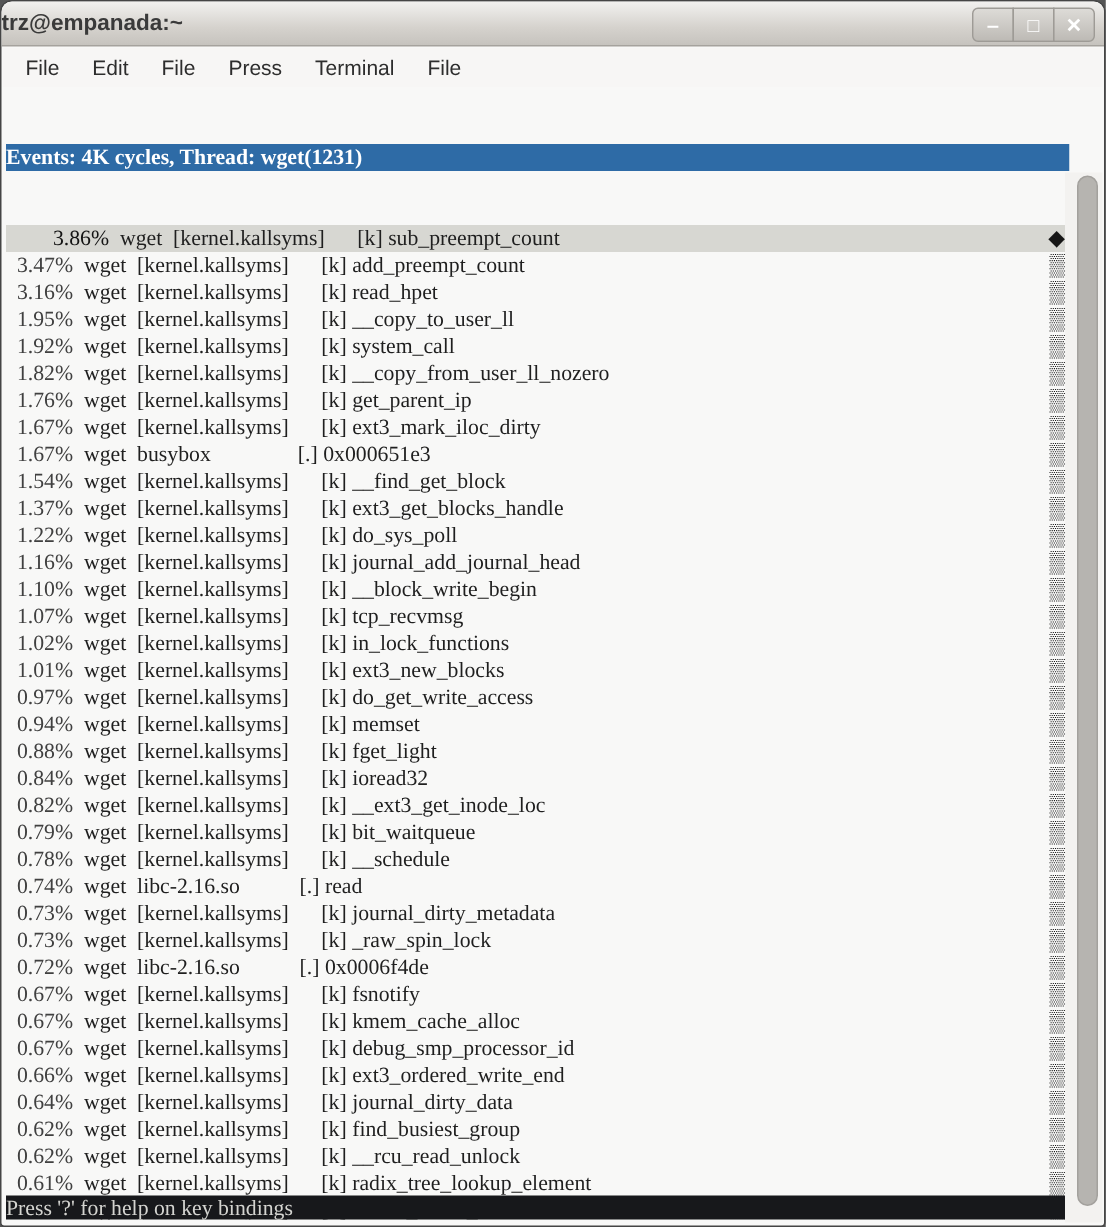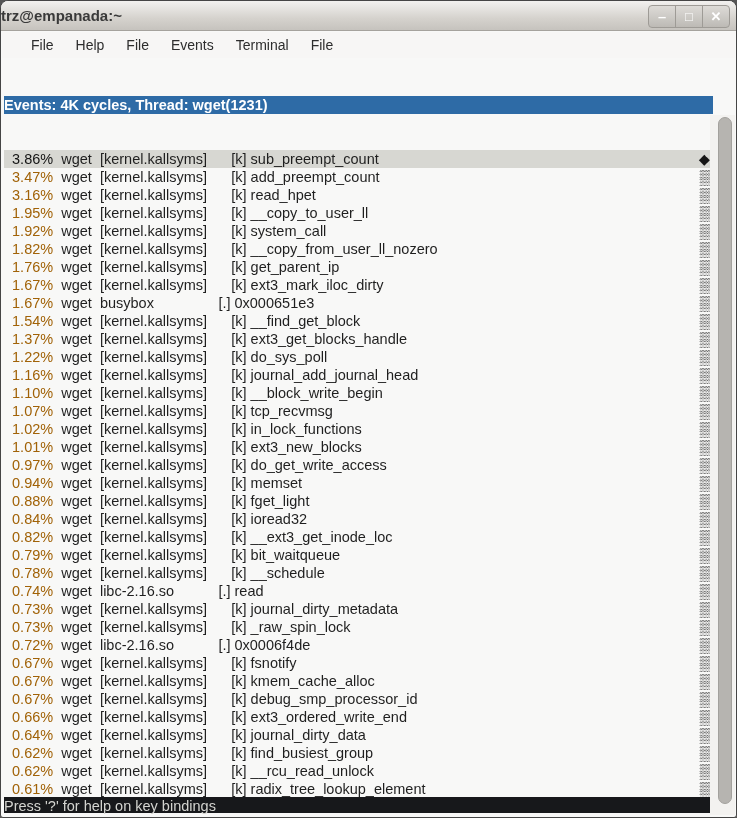--- a/index.html
+++ b/index.html
@@ -29,45 +29,45 @@
     color:#ffffff; font-size:13px; font-weight:bold;
     display:flex; align-items:center; justify-content:center;
     margin-left:-1px;
   }
   .win-btn:first-child { border-radius:4px 0 0 4px; }
   .win-btn:last-child  { border-radius:0 4px 4px 0; }
 
   
   .menubar {
     position:absolute; left:1px; right:1px; top:31px; height:26px;
-    background:#f7f6f5; display:flex; align-items:center; padding-left:18px;
+    background:#f7f6f5; display:flex; align-items:center; padding-left:4px;
   }
   .menu-item {
     font-size:14px; color:#2d2d2d; padding:3px 11px; border-radius:3px;
   }
 
   
   .terminal {
     position:absolute; left:1px; right:1px; top:57px; bottom:1px;
     background:#f8f8f7;
-    font-family:Liberation Sans, sans-serif;
+    font-family:Liberation Serif, serif;
     font-size:14.5px; line-height:18px; color:#1f1f1f;
   }
   .term-content {
     position:absolute; left:2px; top:2px; width:709px; bottom:3px;
     white-space:pre; overflow:hidden;
   }
   .perf-header {
     height:18px; background:#2e6ba6; color:#ffffff; font-weight:bold;
     white-space:pre;
   }
   .perf-row { position:relative; height:18px; white-space:pre; }
   .perf-row.selected { background:#d7d7d2; }
-  .pct { color:#a16207; }
-  .perf-row.selected .pct { color:#141414; }
+  .pct { color:#404040; }
+  .perf-row.selected .pct { color:#141414;padding-left:24px; }
   .row-marker {
     position:absolute; right:3px; top:0; color:#161616;
   }
   .statusbar {
     position:absolute; left:2px; bottom:3px; width:709px; height:16px;
     background:#17181b; color:#d4d4d0; white-space:pre;
   }
 
   
   .scrollbar {
@@ -88,23 +88,23 @@
     <div class="title-text">trz@empanada:~</div>
     <div class="win-buttons">
       <div class="win-btn">‒</div>
       <div class="win-btn">□</div>
       <div class="win-btn">✕</div>
     </div>
   </div>
 
   <div class="menubar">
     <span class="menu-item">File</span>
-    <span class="menu-item">Help</span>
+    <span class="menu-item">Edit</span>
     <span class="menu-item">File</span>
-    <span class="menu-item">Events</span>
+    <span class="menu-item">Press</span>
     <span class="menu-item">Terminal</span>
     <span class="menu-item">File</span>
   </div>
 
   <div class="terminal">
     <div class="term-content">
       <div class="perf-header">Events: 4K cycles, Thread: wget(1231)</div>
       <div id="rows"><div class="perf-row selected"><span class="pct">  3.86%</span><span>  wget  [kernel.kallsyms]      [k] sub_preempt_count</span><span class="row-marker">◆</span></div><div class="perf-row"><span class="pct">  3.47%</span><span>  wget  [kernel.kallsyms]      [k] add_preempt_count</span><span class="row-marker">▒</span></div><div class="perf-row"><span class="pct">  3.16%</span><span>  wget  [kernel.kallsyms]      [k] read_hpet</span><span class="row-marker">▒</span></div><div class="perf-row"><span class="pct">  1.95%</span><span>  wget  [kernel.kallsyms]      [k] __copy_to_user_ll</span><span class="row-marker">▒</span></div><div class="perf-row"><span class="pct">  1.92%</span><span>  wget  [kernel.kallsyms]      [k] system_call</span><span class="row-marker">▒</span></div><div class="perf-row"><span class="pct">  1.82%</span><span>  wget  [kernel.kallsyms]      [k] __copy_from_user_ll_nozero</span><span class="row-marker">▒</span></div><div class="perf-row"><span class="pct">  1.76%</span><span>  wget  [kernel.kallsyms]      [k] get_parent_ip</span><span class="row-marker">▒</span></div><div class="perf-row"><span class="pct">  1.67%</span><span>  wget  [kernel.kallsyms]      [k] ext3_mark_iloc_dirty</span><span class="row-marker">▒</span></div><div class="perf-row"><span class="pct">  1.67%</span><span>  wget  busybox                [.] 0x000651e3</span><span class="row-marker">▒</span></div><div class="perf-row"><span class="pct">  1.54%</span><span>  wget  [kernel.kallsyms]      [k] __find_get_block</span><span class="row-marker">▒</span></div><div class="perf-row"><span class="pct">  1.37%</span><span>  wget  [kernel.kallsyms]      [k] ext3_get_blocks_handle</span><span class="row-marker">▒</span></div><div class="perf-row"><span class="pct">  1.22%</span><span>  wget  [kernel.kallsyms]      [k] do_sys_poll</span><span class="row-marker">▒</span></div><div class="perf-row"><span class="pct">  1.16%</span><span>  wget  [kernel.kallsyms]      [k] journal_add_journal_head</span><span class="row-marker">▒</span></div><div class="perf-row"><span class="pct">  1.10%</span><span>  wget  [kernel.kallsyms]      [k] __block_write_begin</span><span class="row-marker">▒</span></div><div class="perf-row"><span class="pct">  1.07%</span><span>  wget  [kernel.kallsyms]      [k] tcp_recvmsg</span><span class="row-marker">▒</span></div><div class="perf-row"><span class="pct">  1.02%</span><span>  wget  [kernel.kallsyms]      [k] in_lock_functions</span><span class="row-marker">▒</span></div><div class="perf-row"><span class="pct">  1.01%</span><span>  wget  [kernel.kallsyms]      [k] ext3_new_blocks</span><span class="row-marker">▒</span></div><div class="perf-row"><span class="pct">  0.97%</span><span>  wget  [kernel.kallsyms]      [k] do_get_write_access</span><span class="row-marker">▒</span></div><div class="perf-row"><span class="pct">  0.94%</span><span>  wget  [kernel.kallsyms]      [k] memset</span><span class="row-marker">▒</span></div><div class="perf-row"><span class="pct">  0.88%</span><span>  wget  [kernel.kallsyms]      [k] fget_light</span><span class="row-marker">▒</span></div><div class="perf-row"><span class="pct">  0.84%</span><span>  wget  [kernel.kallsyms]      [k] ioread32</span><span class="row-marker">▒</span></div><div class="perf-row"><span class="pct">  0.82%</span><span>  wget  [kernel.kallsyms]      [k] __ext3_get_inode_loc</span><span class="row-marker">▒</span></div><div class="perf-row"><span class="pct">  0.79%</span><span>  wget  [kernel.kallsyms]      [k] bit_waitqueue</span><span class="row-marker">▒</span></div><div class="perf-row"><span class="pct">  0.78%</span><span>  wget  [kernel.kallsyms]      [k] __schedule</span><span class="row-marker">▒</span></div><div class="perf-row"><span class="pct">  0.74%</span><span>  wget  libc-2.16.so           [.] read</span><span class="row-marker">▒</span></div><div class="perf-row"><span class="pct">  0.73%</span><span>  wget  [kernel.kallsyms]      [k] journal_dirty_metadata</span><span class="row-marker">▒</span></div><div class="perf-row"><span class="pct">  0.73%</span><span>  wget  [kernel.kallsyms]      [k] _raw_spin_lock</span><span class="row-marker">▒</span></div><div class="perf-row"><span class="pct">  0.72%</span><span>  wget  libc-2.16.so           [.] 0x0006f4de</span><span class="row-marker">▒</span></div><div class="perf-row"><span class="pct">  0.67%</span><span>  wget  [kernel.kallsyms]      [k] fsnotify</span><span class="row-marker">▒</span></div><div class="perf-row"><span class="pct">  0.67%</span><span>  wget  [kernel.kallsyms]      [k] kmem_cache_alloc</span><span class="row-marker">▒</span></div><div class="perf-row"><span class="pct">  0.67%</span><span>  wget  [kernel.kallsyms]      [k] debug_smp_processor_id</span><span class="row-marker">▒</span></div><div class="perf-row"><span class="pct">  0.66%</span><span>  wget  [kernel.kallsyms]      [k] ext3_ordered_write_end</span><span class="row-marker">▒</span></div><div class="perf-row"><span class="pct">  0.64%</span><span>  wget  [kernel.kallsyms]      [k] journal_dirty_data</span><span class="row-marker">▒</span></div><div class="perf-row"><span class="pct">  0.62%</span><span>  wget  [kernel.kallsyms]      [k] find_busiest_group</span><span class="row-marker">▒</span></div><div class="perf-row"><span class="pct">  0.62%</span><span>  wget  [kernel.kallsyms]      [k] __rcu_read_unlock</span><span class="row-marker">▒</span></div><div class="perf-row"><span class="pct">  0.61%</span><span>  wget  [kernel.kallsyms]      [k] radix_tree_lookup_element</span><span class="row-marker">▒</span></div><div class="perf-row"><span class="pct">  0.60%</span><span>  wget  [kernel.kallsyms]      [k] kmem_cache_free</span><span class="row-marker">▒</span></div></div>
     </div>
     <div class="statusbar">Press '?' for help on key bindings</div>

